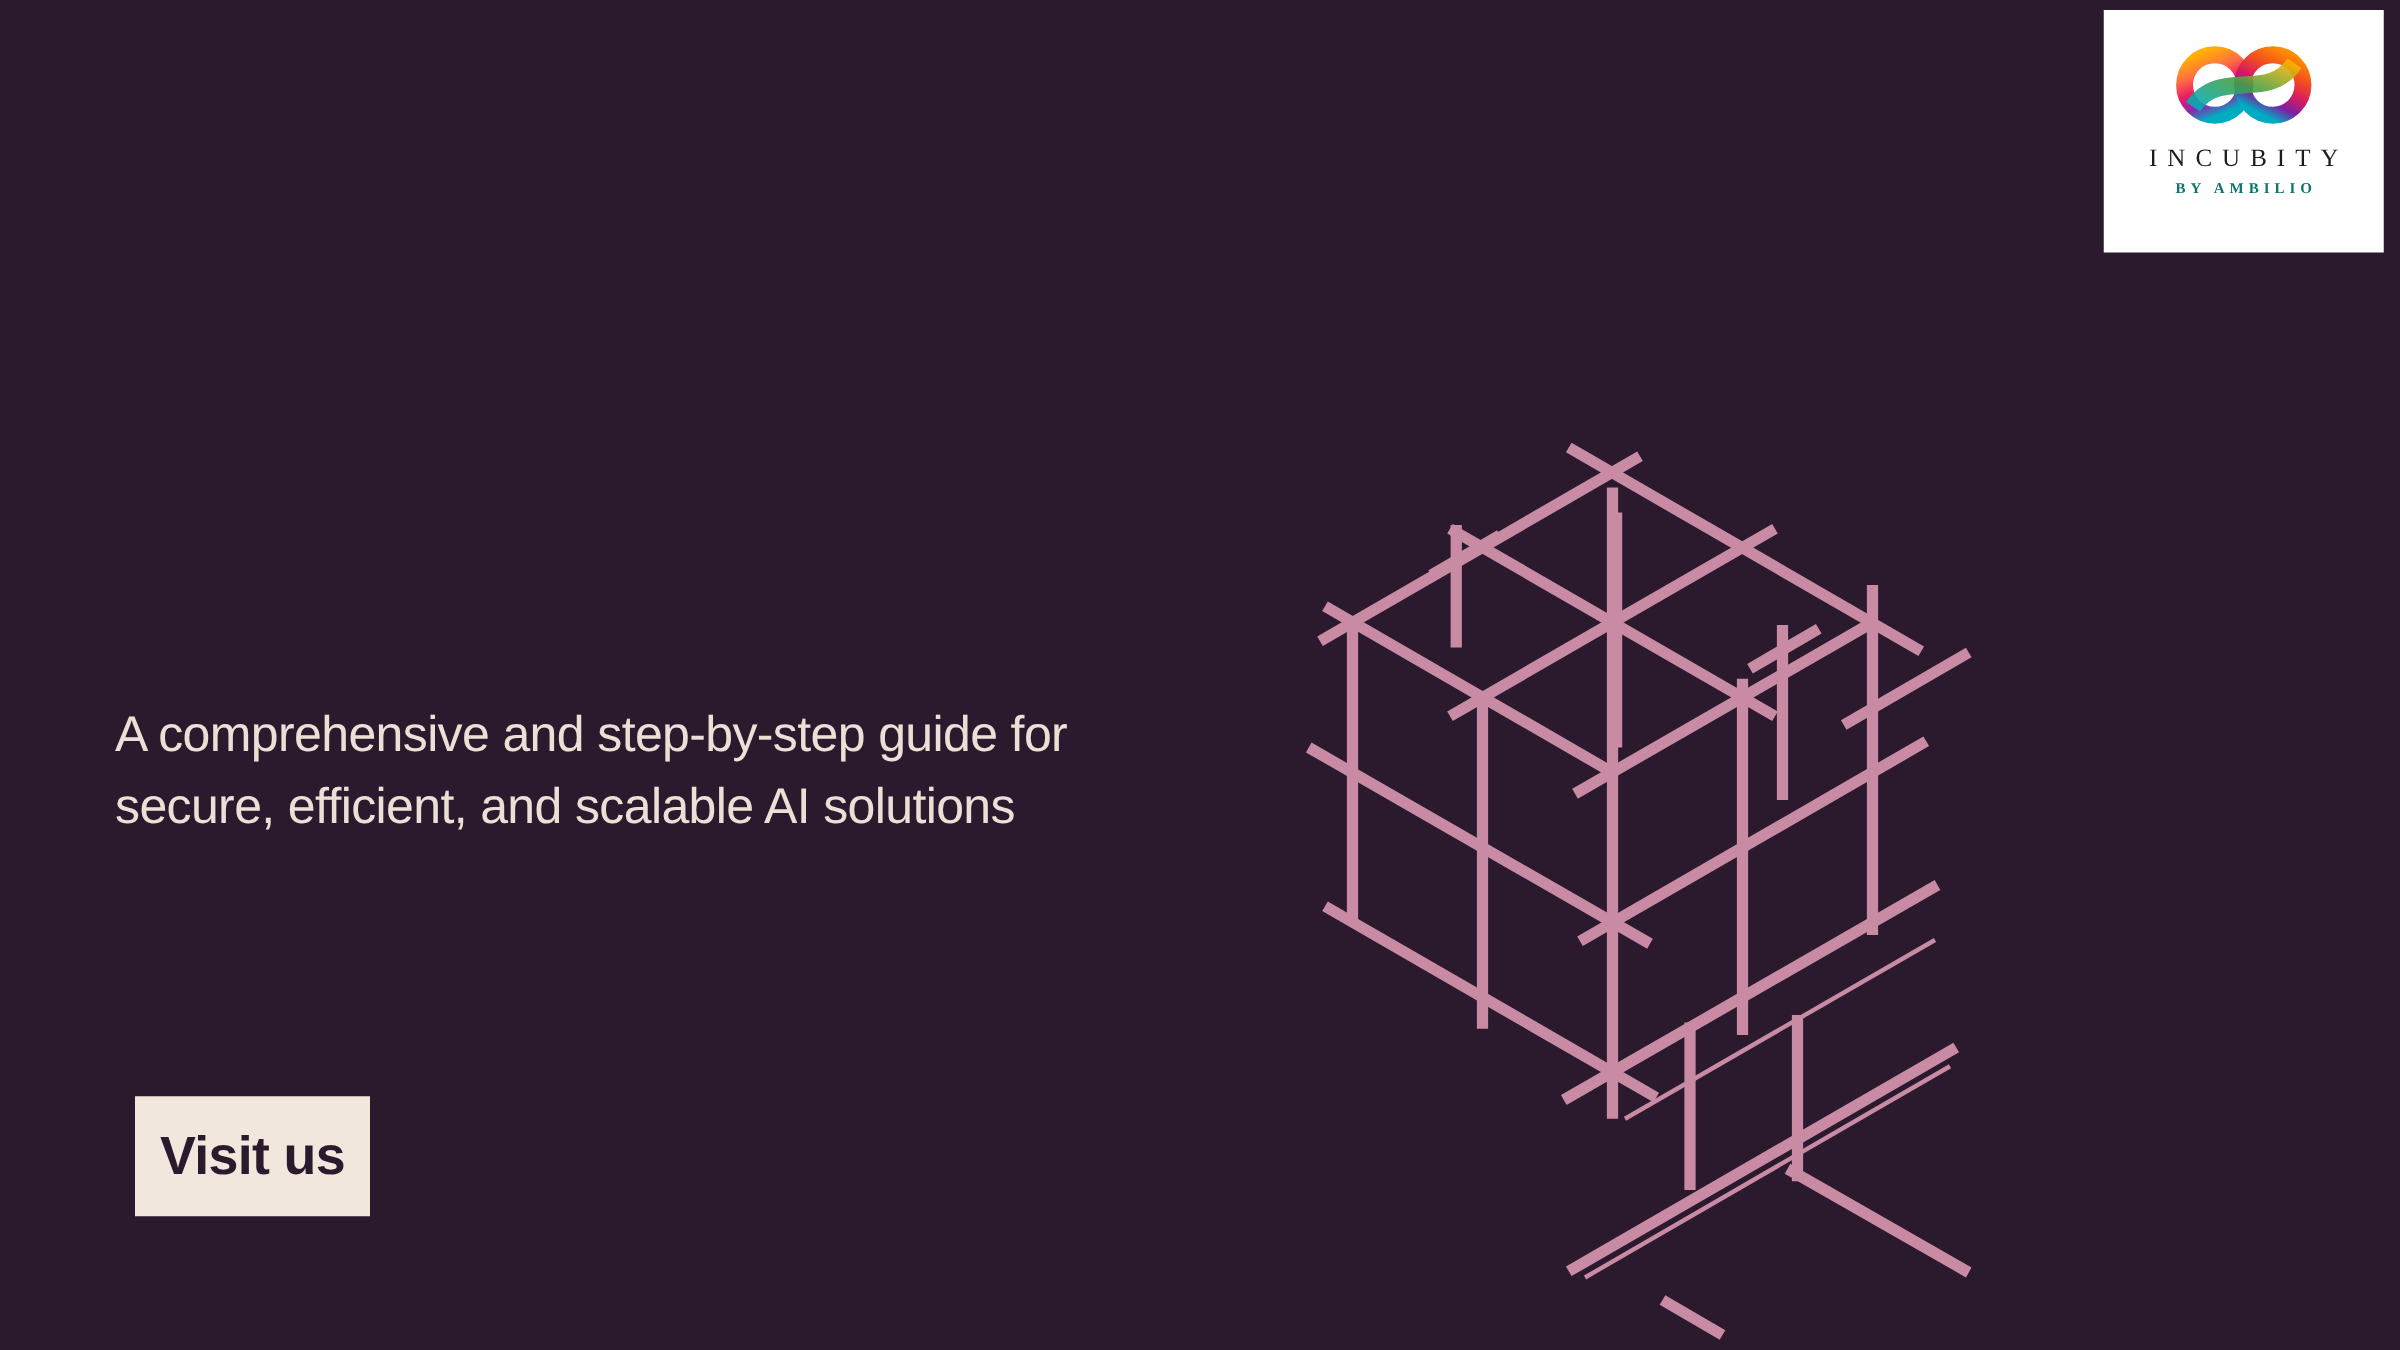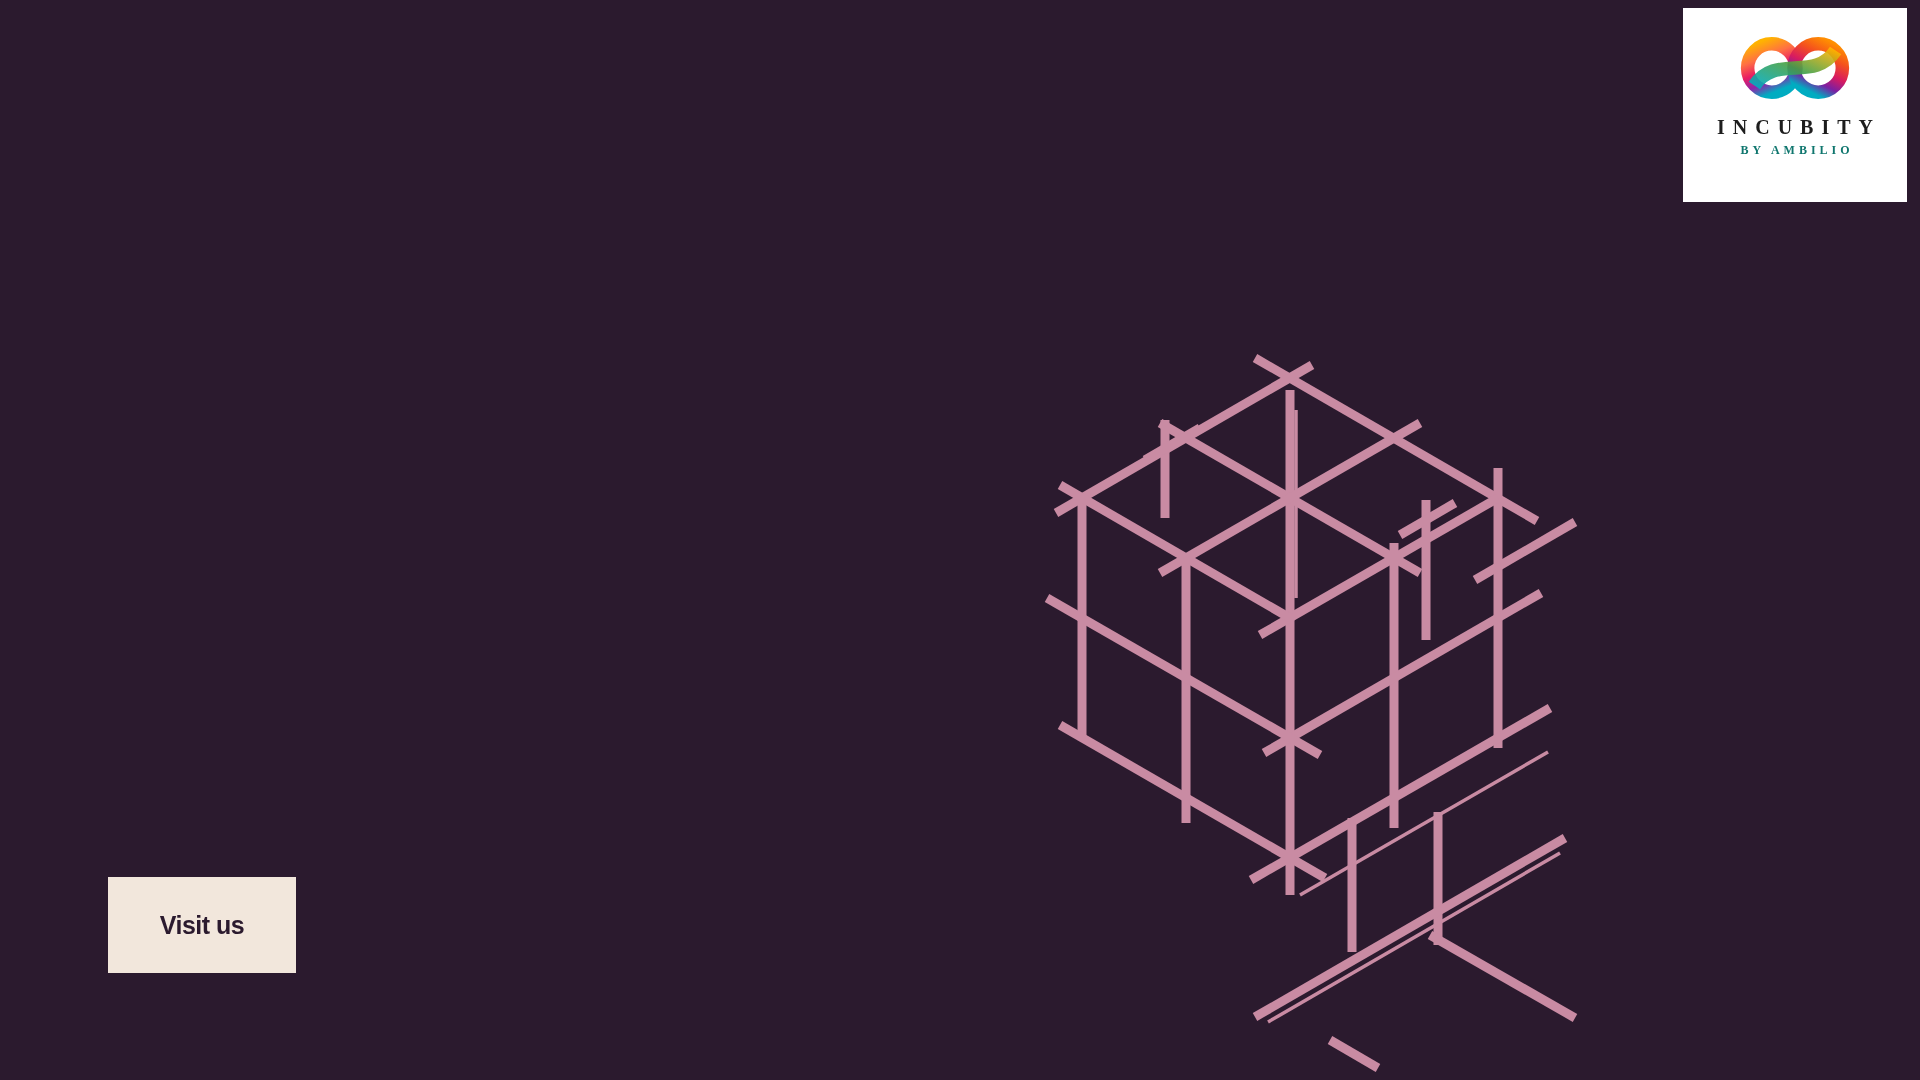--- a/index.html
+++ b/index.html
@@ -36,21 +36,21 @@
   }
 
   
   .visit{
     position:absolute;left:108px;top:877px;
     display:flex;align-items:stretch;height:96px;
   }
   .visit-label{
     background:var(--cream);
     color:var(--bg);
-    font-weight:700;font-size:25px;letter-spacing:-0.5px;
+    font-weight:700;font-size:43px;letter-spacing:-0.5px;
     width:188px;
     display:flex;align-items:center;justify-content:center;
   }
   .visit-url{
     border:3px solid var(--cream);
     color:var(--cream);
     font-weight:700;font-size:36px;letter-spacing:-0.5px;
     width:398px;
     display:flex;align-items:center;
     padding-left:26px;
@@ -61,21 +61,21 @@
     position:absolute;right:13px;top:8px;
     width:224px;height:194px;
     background:#ffffff;
     display:flex;flex-direction:column;align-items:center;
   }
   .logo-mark{margin-top:26px;}
   .logo-name{
     margin-top:14px;
     font-family:"Liberation Serif", serif;
     font-size:20px;letter-spacing:8px;
-    color:#1d1d1d;font-weight:700;
+    color:#1d1d1d;font-weight:400;
     text-indent:8px; 
   }
   .logo-sub{
     margin-top:4px;
     font-family:"Liberation Serif", serif;
     font-size:12px;letter-spacing:4px;
     color:#0f766e;font-weight:600;
     text-indent:4px;
   }
 
@@ -83,20 +83,24 @@
   .cube{position:absolute;left:1000px;top:350px;}
   .cube line{stroke:var(--pink);stroke-width:9;stroke-linecap:butt;}
   .cube line.thin{stroke-width:3.5;}
 </style>
 </head>
 <body>
 
 <div class="stage">
 
 
+  <div class="subtitle">
+    <div>A comprehensive  and step-by-step guide for</div>
+    <div>secure, efficient, and scalable AI solutions</div>
+  </div>
 
   <div class="visit">
     <div class="visit-label">Visit us</div>
   </div>
 
   <div class="logo-card">
     <svg class="logo-mark" width="116" height="68" viewBox="0 0 120 70">
       <defs>
         <linearGradient id="gl" x1="15%" y1="0%" x2="55%" y2="100%">
           <stop offset="0%" stop-color="#ffb300"></stop>

